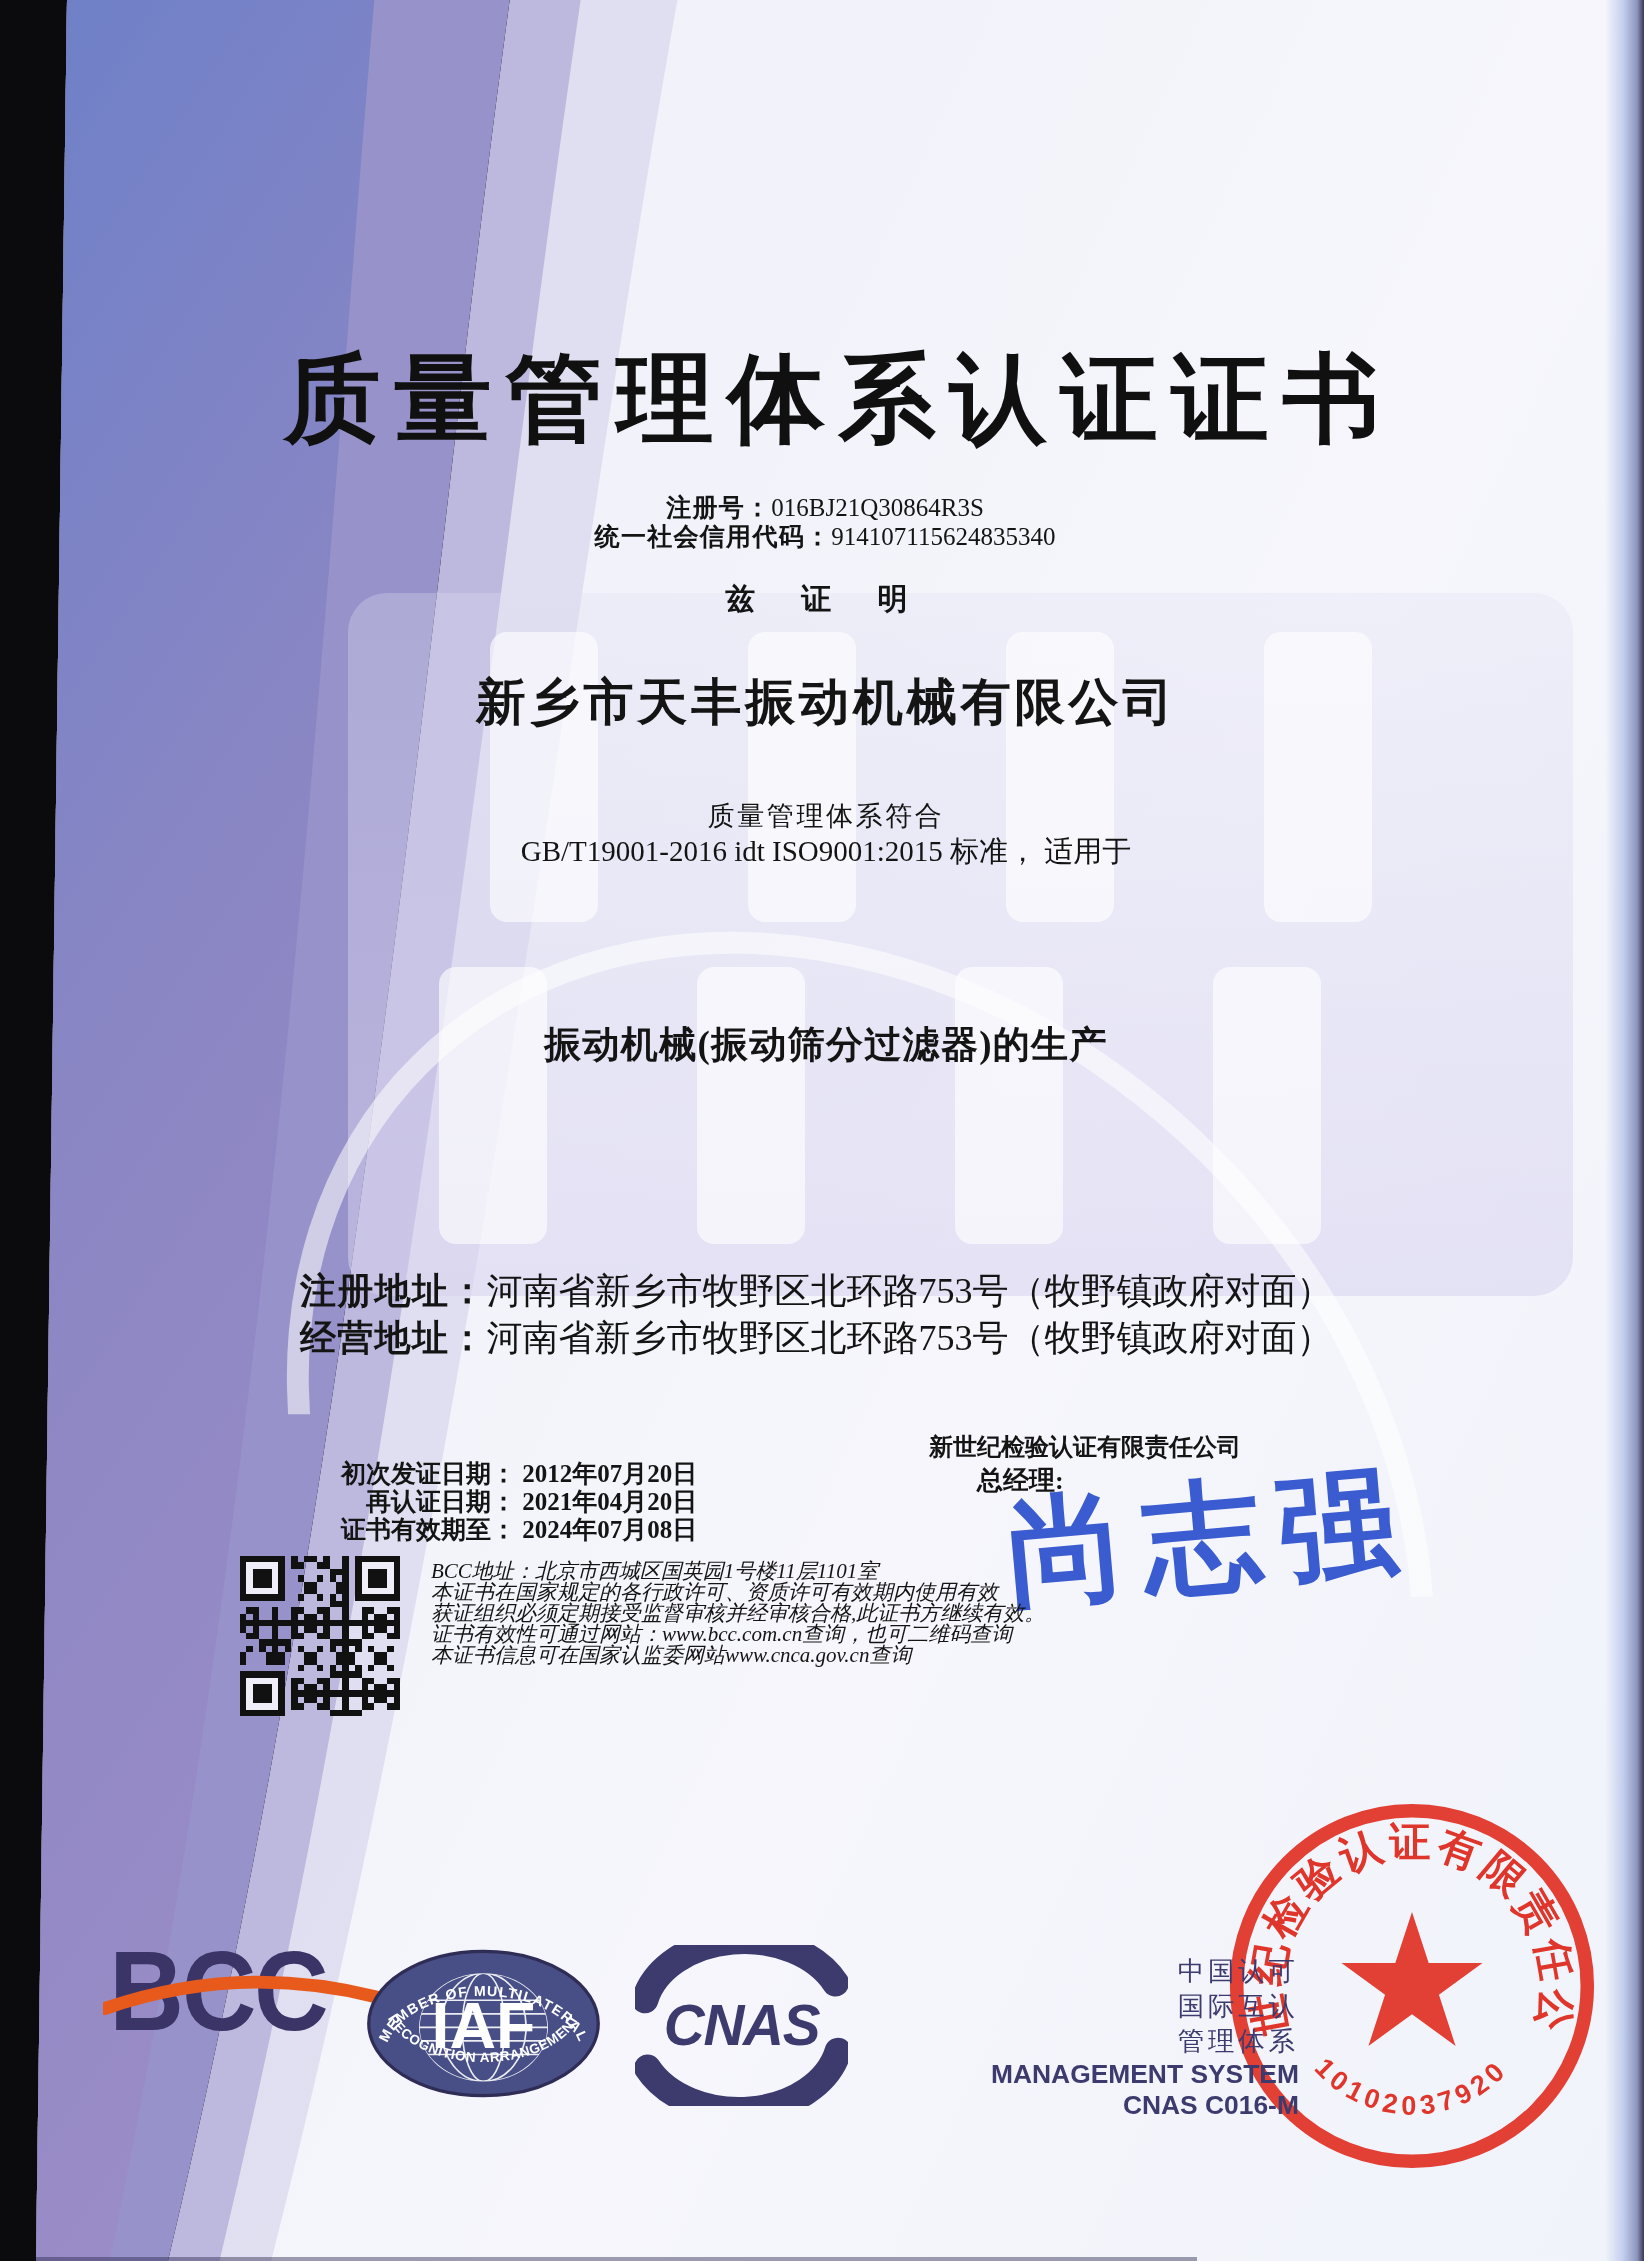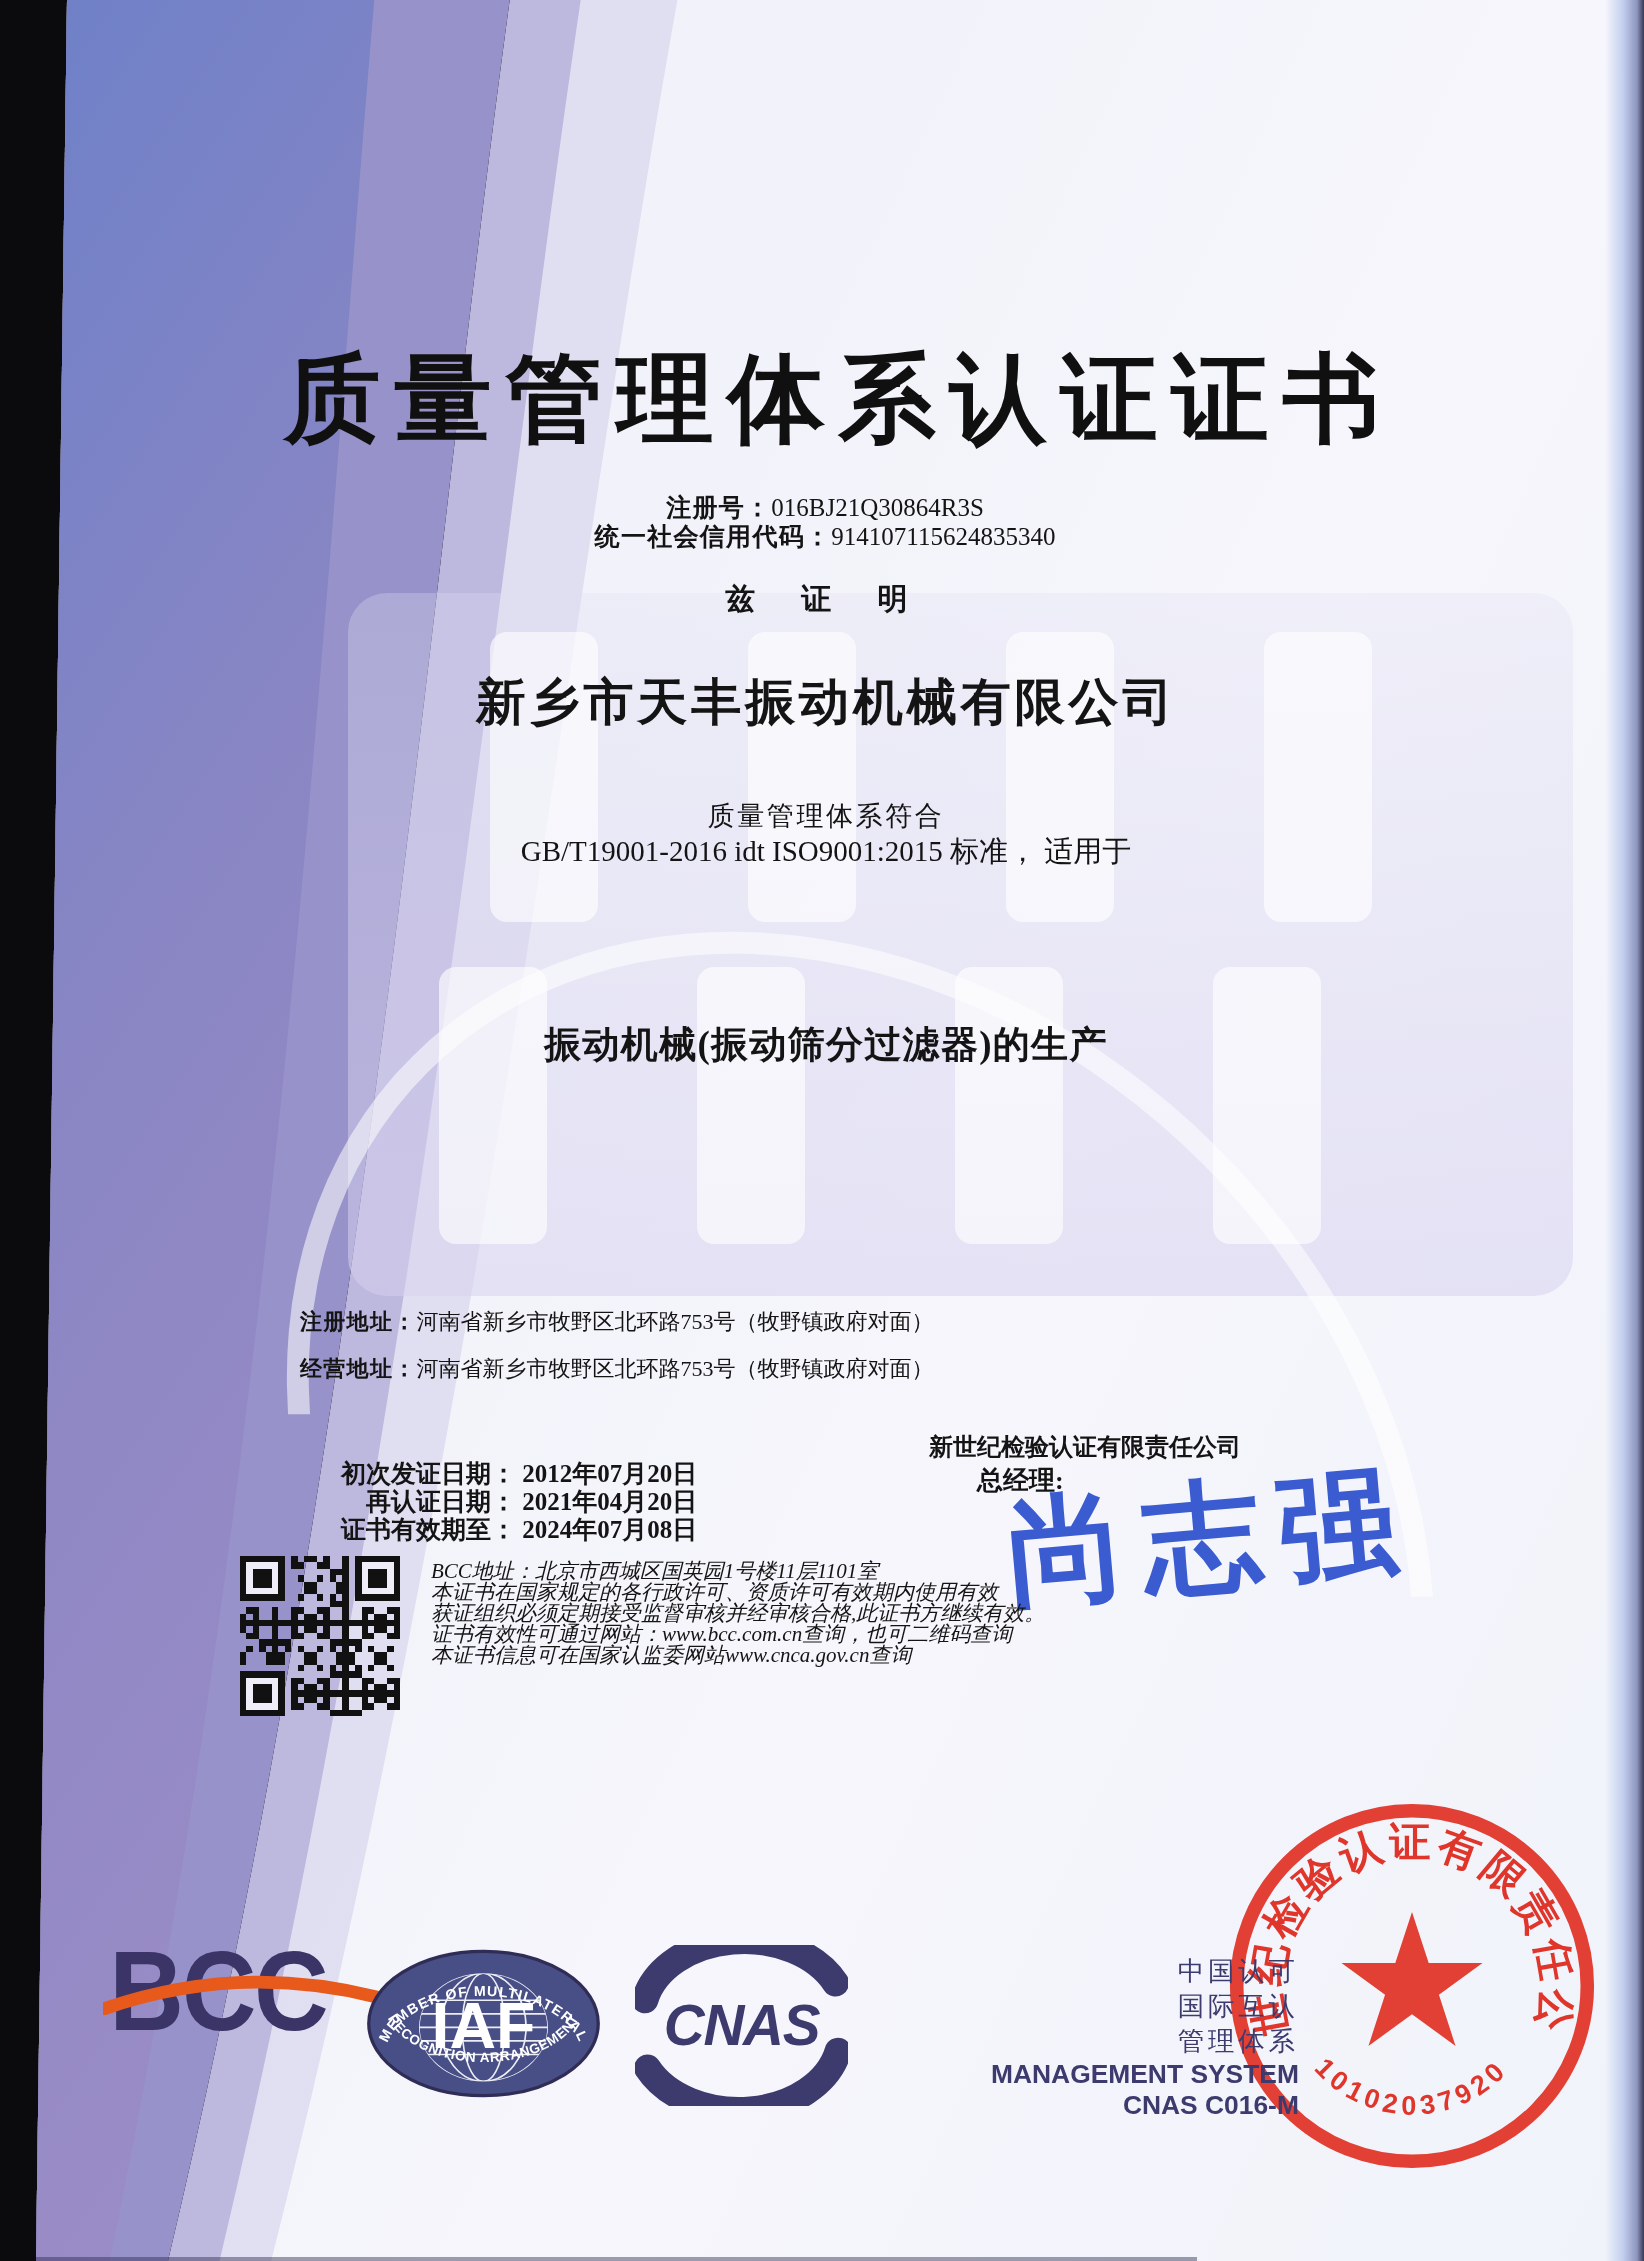--- a/index.html
+++ b/index.html
@@ -26,21 +26,21 @@
           border-bottom-color:transparent;border-right-color:transparent;transform:rotate(45deg);}
   
   .title{font-size:97px;font-weight:bold;letter-spacing:14px;color:#101010;}
   .reg{font-size:25px;}
   .reg b{letter-spacing:1.3px;}
   .hereby{font-size:30px;font-weight:bold;letter-spacing:19.3px;}
   .company{font-size:50px;font-weight:bold;letter-spacing:3.9px;}
   .sysline{font-size:27px;letter-spacing:2.6px;}
   .stdline{font-size:29px;}
   .scope{font-size:37px;font-weight:bold;letter-spacing:1.3px;}
-  .addr{font-size:22px;margin-top:40px;}
+  .addr{font-size:36px;}
   .addr b{letter-spacing:1.3px;}
   .daterow{font-size:25px;font-weight:bold;margin-top:25px;}
   .daterow .lbl{display:inline-block;width:213px;text-align:right;}
   .issuer{font-size:24px;font-weight:bold;}
   .gm{font-size:26px;font-weight:bold;}
   .sig{font-size:119px;color:#2c50cd;transform:rotate(-5deg);letter-spacing:17px;
        font-weight:bold;opacity:.92;}
   .note{font-size:21px;line-height:21px;}
   .cnas-cn{font-size:26.4px;color:#3d3a6e;letter-spacing:3.9px;}
   .cnas-en{font-size:26.4px;color:#3d3a6e;font-weight:bold;font-family:"Liberation Sans",sans-serif;margin-left:34px;}

